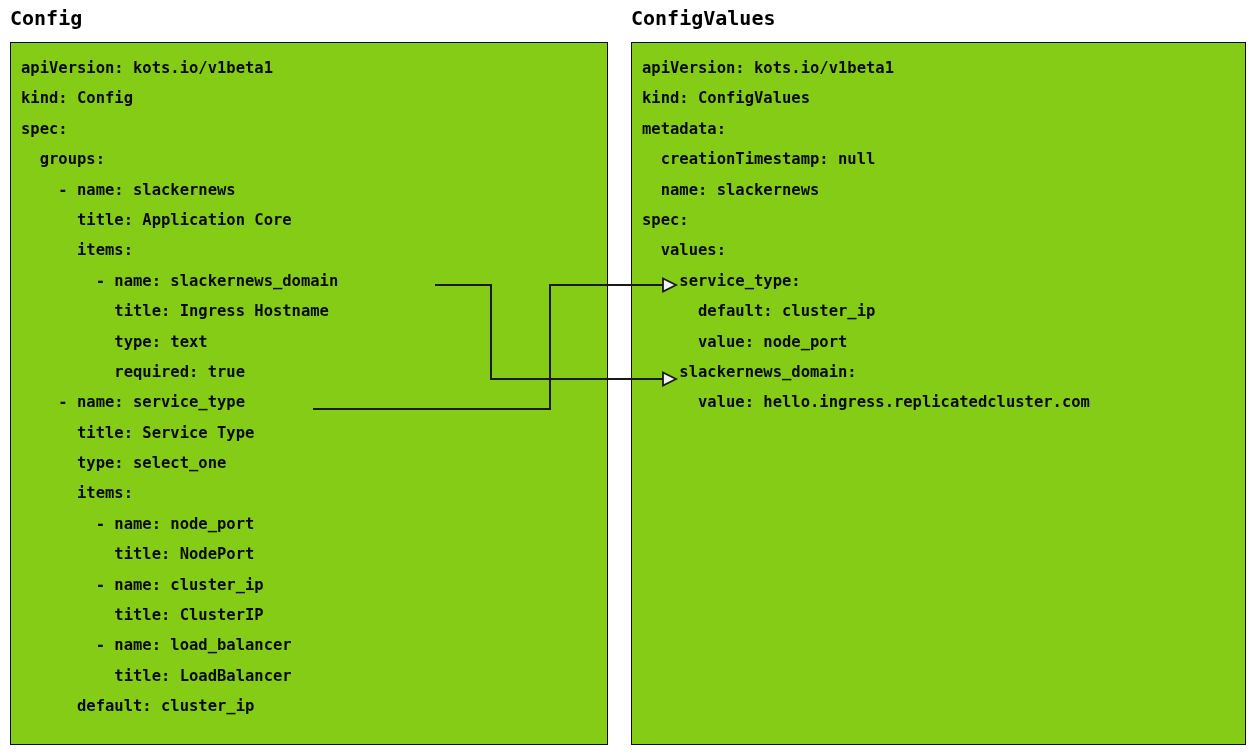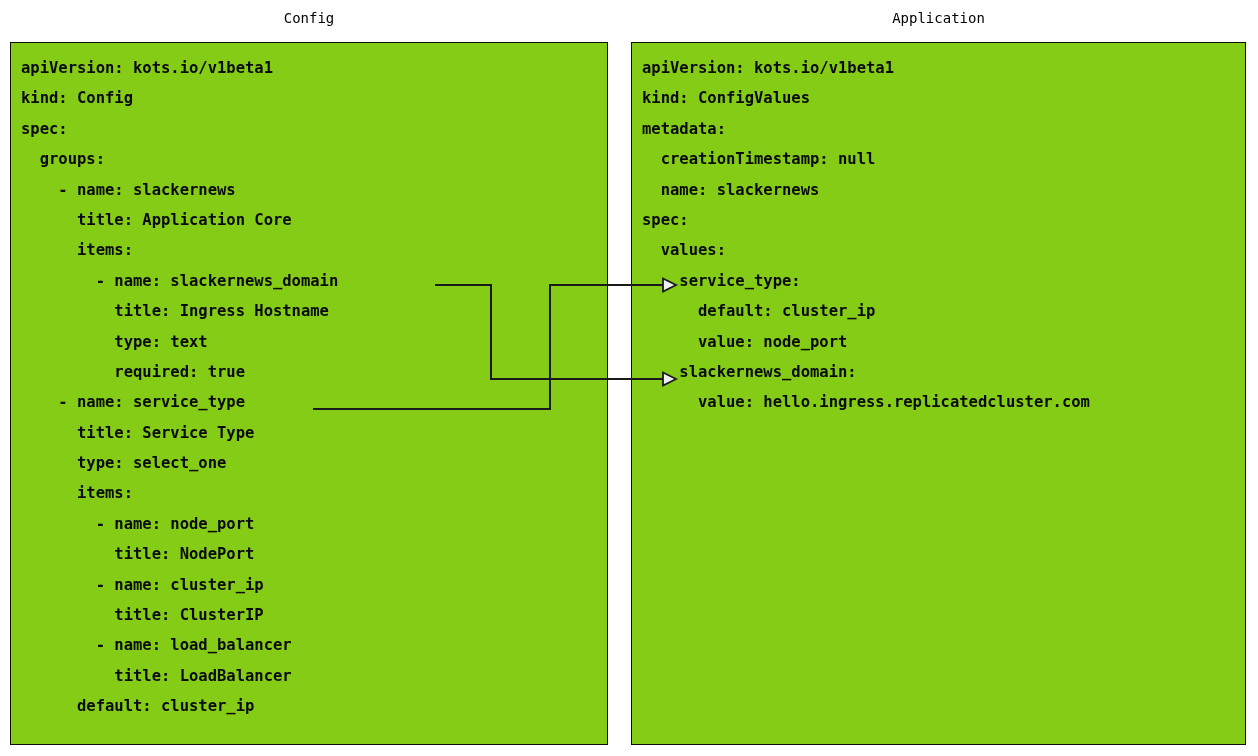--- a/index.html
+++ b/index.html
@@ -15,25 +15,25 @@
     position: relative;
     width: 1258px;
     height: 756px;
     background: #ffffff;
     overflow: hidden;
   }
   
   .panel-title {
     position: absolute;
     font-family: "DejaVu Sans Mono", "Liberation Mono", monospace;
-    font-weight: normal;
-    font-size: 14px;
+    font-weight: bold;
+    font-size: 20px;
     line-height: 20px;
     color: #000000;
-    text-align: center;
+    text-align: left;
     white-space: pre;
   }
   #title-config  { left: 10px;  top: 8px;  width: 598px; }
   #title-values  { left: 631px; top: 8px;  width: 615px; }
 
   
   .panel {
     position: absolute;
     background: #84cc16;
     border: 1.6px solid #0d0d0d;
@@ -72,21 +72,21 @@
     pointer-events: none;
   }
 </style>
 </head>
 <body>
 
 <div id="canvas">
 
   <div class="panel-title" id="title-config">Config</div>
 
-  <div class="panel-title" id="title-values">Application</div>
+  <div class="panel-title" id="title-values">ConfigValues</div>
 
   <div class="panel" id="panel-config">
     <div class="yaml" id="yaml-config"><div class="yline">apiVersion: kots.io/v1beta1</div><div class="yline">kind: Config</div><div class="yline">spec:</div><div class="yline">  groups:</div><div class="yline">    - name: slackernews</div><div class="yline">      title: Application Core</div><div class="yline">      items:</div><div class="yline">        - name: slackernews_domain</div><div class="yline">          title: Ingress Hostname</div><div class="yline">          type: text</div><div class="yline">          required: true</div><div class="yline">    - name: service_type</div><div class="yline">      title: Service Type</div><div class="yline">      type: select_one</div><div class="yline">      items:</div><div class="yline">        - name: node_port</div><div class="yline">          title: NodePort</div><div class="yline">        - name: cluster_ip</div><div class="yline">          title: ClusterIP</div><div class="yline">        - name: load_balancer</div><div class="yline">          title: LoadBalancer</div><div class="yline">      default: cluster_ip</div></div>
   </div>
 
   <div class="panel" id="panel-values">
     <div class="yaml" id="yaml-values"><div class="yline">apiVersion: kots.io/v1beta1</div><div class="yline">kind: ConfigValues</div><div class="yline">metadata:</div><div class="yline">  creationTimestamp: null</div><div class="yline">  name: slackernews</div><div class="yline">spec:</div><div class="yline">  values:</div><div class="yline">    service_type:</div><div class="yline">      default: cluster_ip</div><div class="yline">      value: node_port</div><div class="yline">    slackernews_domain:</div><div class="yline">      value: hello.ingress.replicatedcluster.com</div></div>
   </div>
 
   <svg id="connectors" viewBox="0 0 1258 756" width="1258" height="756">

